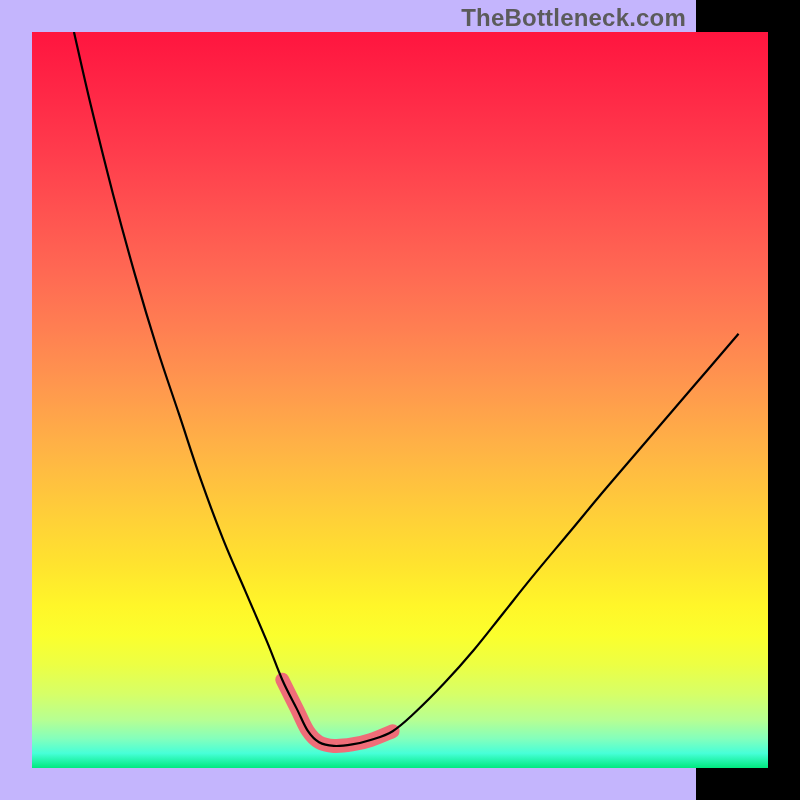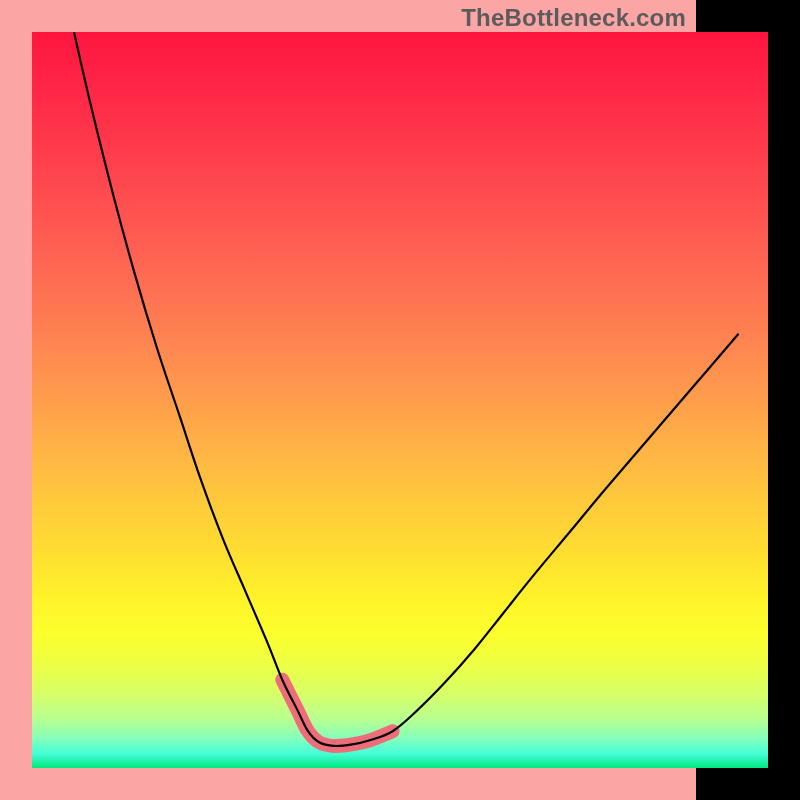--- a/index.html
+++ b/index.html
@@ -9,21 +9,21 @@
     height: 800px;
     background: #000000;
     overflow: hidden;
   }
   .frame {
     position: absolute;
     left: 0;
     top: 0;
     width: 696px;
     height: 800px;
-    background: #fca5a5;
+    background: #c4b5fd;
   }
   .plot {
     position: absolute;
     left: 32px;
     top: 32px;
     width: 736px;
     height: 736px;
     overflow: hidden;
   }
   .watermark {

